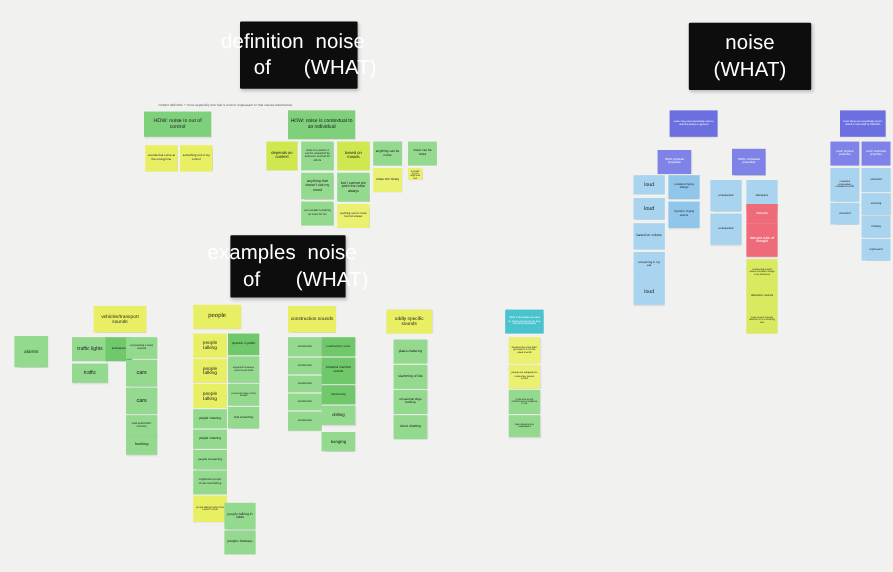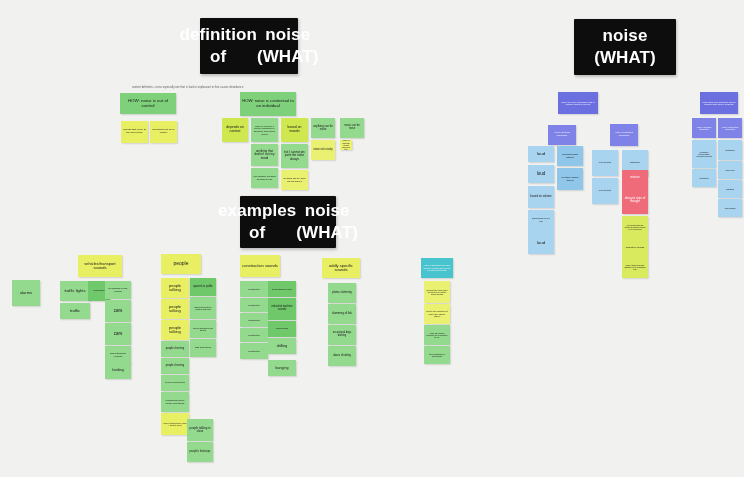--- a/index.html
+++ b/index.html
@@ -39,21 +39,21 @@
     justify-content:center;
     text-align:center;
     font-size:17px;
     line-height:1.28;
     letter-spacing:0.1px;
     border-radius:1px;
     box-shadow:1px 1.5px 3px rgba(0,0,0,0.22);
     box-sizing:border-box;
     padding:4px 10px;
   }
-  .title-card span{display:block;font-weight:bold;}
+  .title-card span{display:block;}
 
   .caption{
     position:absolute;
     font-size:2.6px;
     color:#5a5a5a;
     white-space:nowrap;
     letter-spacing:0.05px;
   }
 
   
@@ -72,21 +72,21 @@
   .c-gy         {background:#d9ea5e;}
 </style>
 </head>
 <body>
 
 <div id="board">
     <div class="title-card" style="left: 200px; top: 18px; width: 98px; height: 56px;">
       <span>definition of</span>
       <span>noise (WHAT)</span>
     </div>
-    <div class="title-card" style="left: 192px; top: 196px; width: 96px; height: 52px; margin-left: 48px;">
+    <div class="title-card" style="left: 192px; top: 196px; width: 96px; height: 52px;">
       <span>examples of</span>
       <span>noise (WHAT)</span>
     </div>
     <div class="title-card" style="left: 574px; top: 19px; width: 102px; height: 56px;">
       <span>noise (WHAT)</span>
     </div>
     <div class="caption" style="left: 132px; top: 86px;">content definition + icons especially one that is loud or unpleasant or that causes disturbance</div>
     <div class="note c-green" style="left: 120px; top: 93px; width: 56px; height: 21px; font-size: 4.4px;">
       <span>HOW: noise is out of control</span>
     </div>

